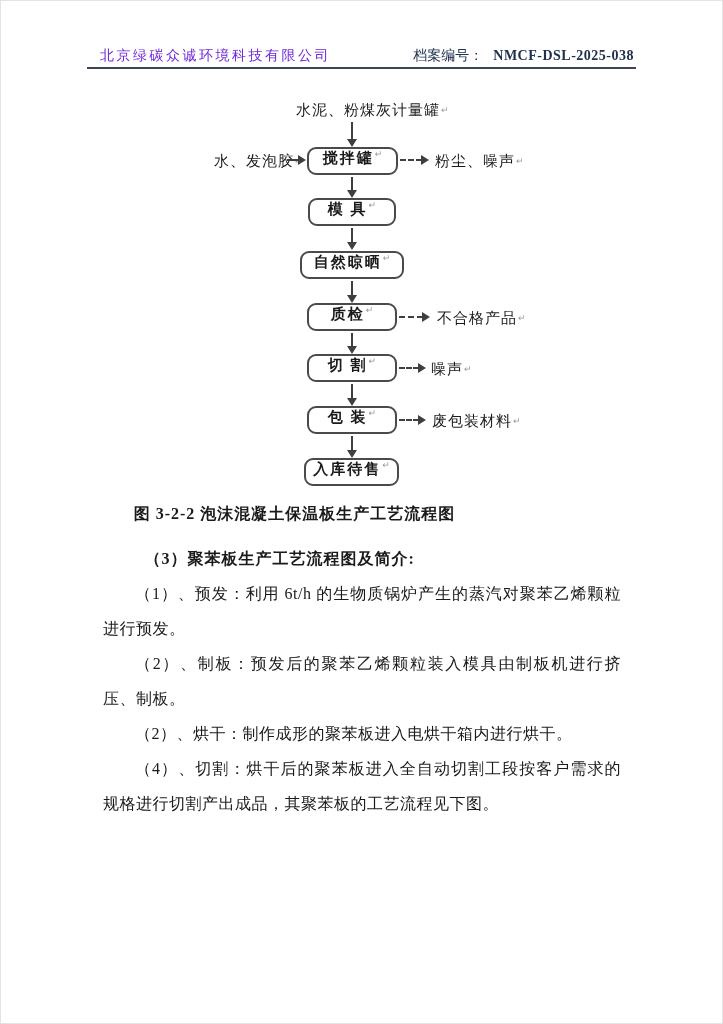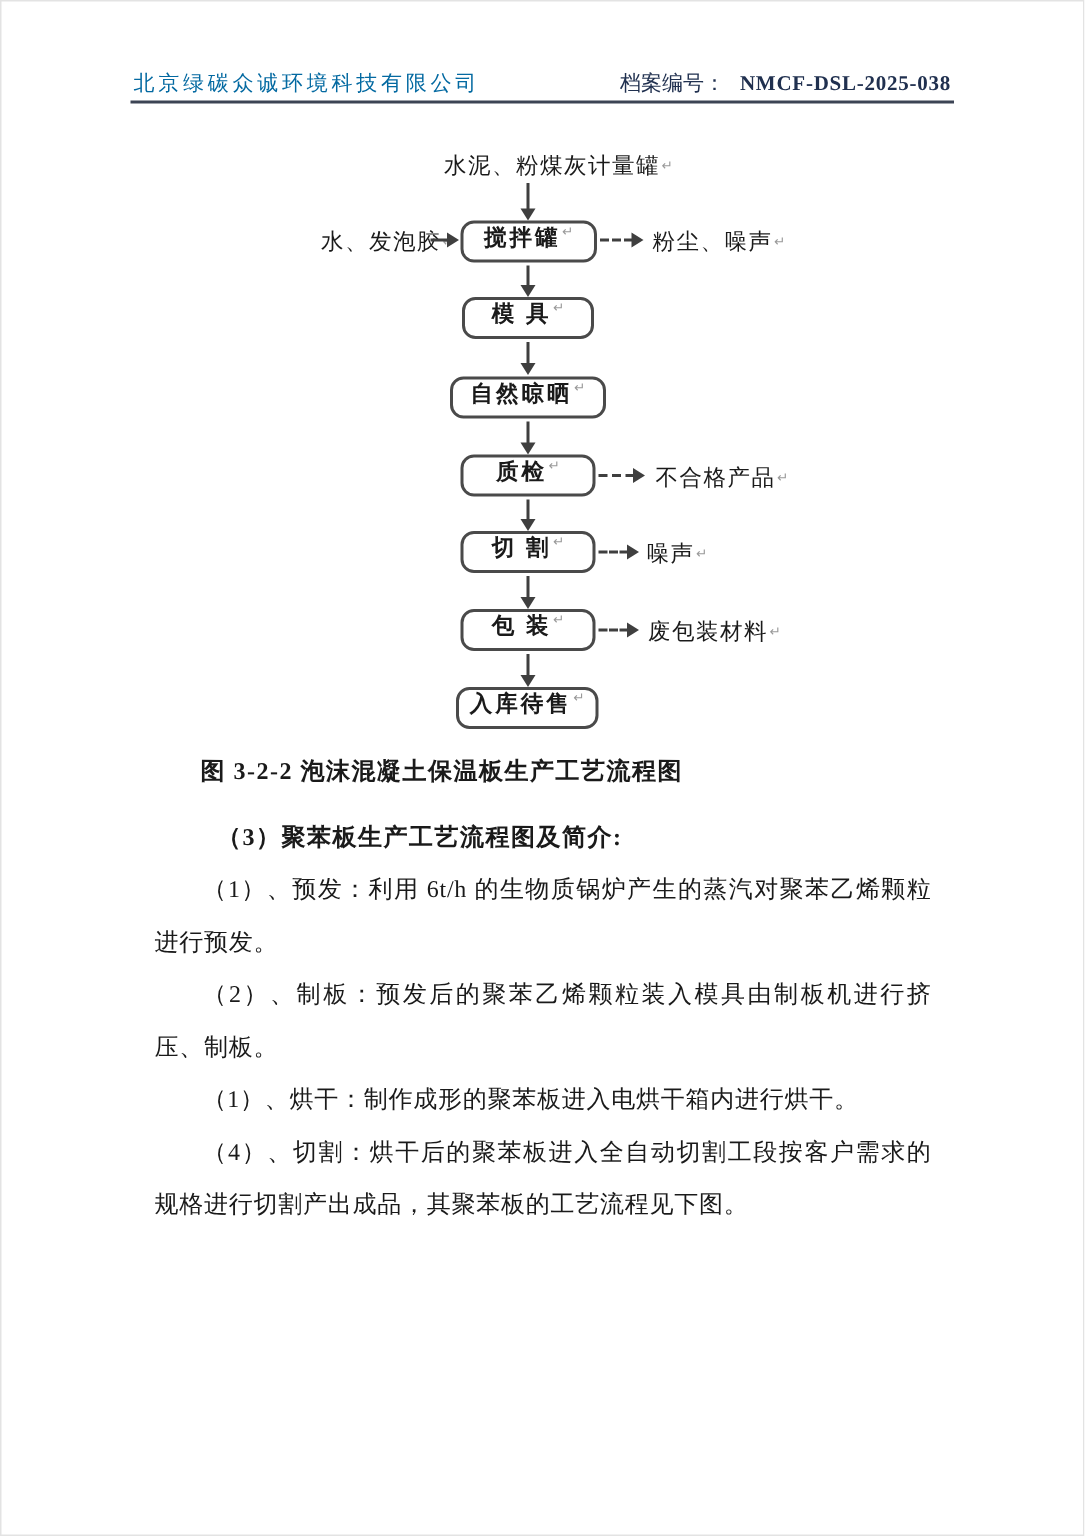--- a/index.html
+++ b/index.html
@@ -1,22 +1,22 @@
 <!DOCTYPE html>
 <html><head>
 <meta charset="utf-8">
 <style>
   html,body{margin:0;padding:0;background:#fff;}
   .page{position:relative;width:723px;height:1024px;background:#ffffff;
         border:1px solid #e3e3e3;box-sizing:border-box;overflow:hidden;
         font-family:"Liberation Serif", serif;color:#1a1a1a;}
 
   
-  .header-company{position:absolute;left:88px;top:46px;font-size:14px;
-        color:#0369a1;letter-spacing:2.5px;white-space:nowrap;}
+  .header-company{position:absolute;left:99px;top:46px;font-size:14px;
+        color:#6d28d9;letter-spacing:2.5px;white-space:nowrap;}
   .header-archive{position:absolute;right:88px;top:46px;font-size:14px;
         color:#20304f;white-space:nowrap;}
   .header-archive .num{font-weight:bold;letter-spacing:0.5px;margin-left:10px;}
   .header-rule{position:absolute;left:86px;right:86px;top:66px;height:0;
         border-top:2px solid #3c4454;}
 
   
   .fc-box{position:absolute;border:2px solid #4a4a4a;border-radius:9px;background:#fff;
         display:flex;justify-content:center;box-sizing:border-box;
         font-weight:bold;font-size:15px;letter-spacing:2px;white-space:nowrap;}
@@ -141,18 +141,18 @@
     <span>入库待售</span>
       <span class="ret">↵</span>
   </div>
 
   <div class="caption">图 3-2-2 泡沫混凝土保温板生产工艺流程图</div>
 
   <div class="content">
     <p class="section-heading">（3）聚苯板生产工艺流程图及简介:</p>
     <p class="para">（1）、预发：利用 6t/h 的生物质锅炉产生的蒸汽对聚苯乙烯颗粒进行预发。</p>
     <p class="para">（2）、制板：预发后的聚苯乙烯颗粒装入模具由制板机进行挤压、制板。</p>
-    <p class="para">（1）、烘干：制作成形的聚苯板进入电烘干箱内进行烘干。</p>
+    <p class="para">（2）、烘干：制作成形的聚苯板进入电烘干箱内进行烘干。</p>
     <p class="para">（4）、切割：烘干后的聚苯板进入全自动切割工段按客户需求的规格进行切割产出成品，其聚苯板的工艺流程见下图。</p>
   </div>
 
 
 </div>
 
 </body></html>

